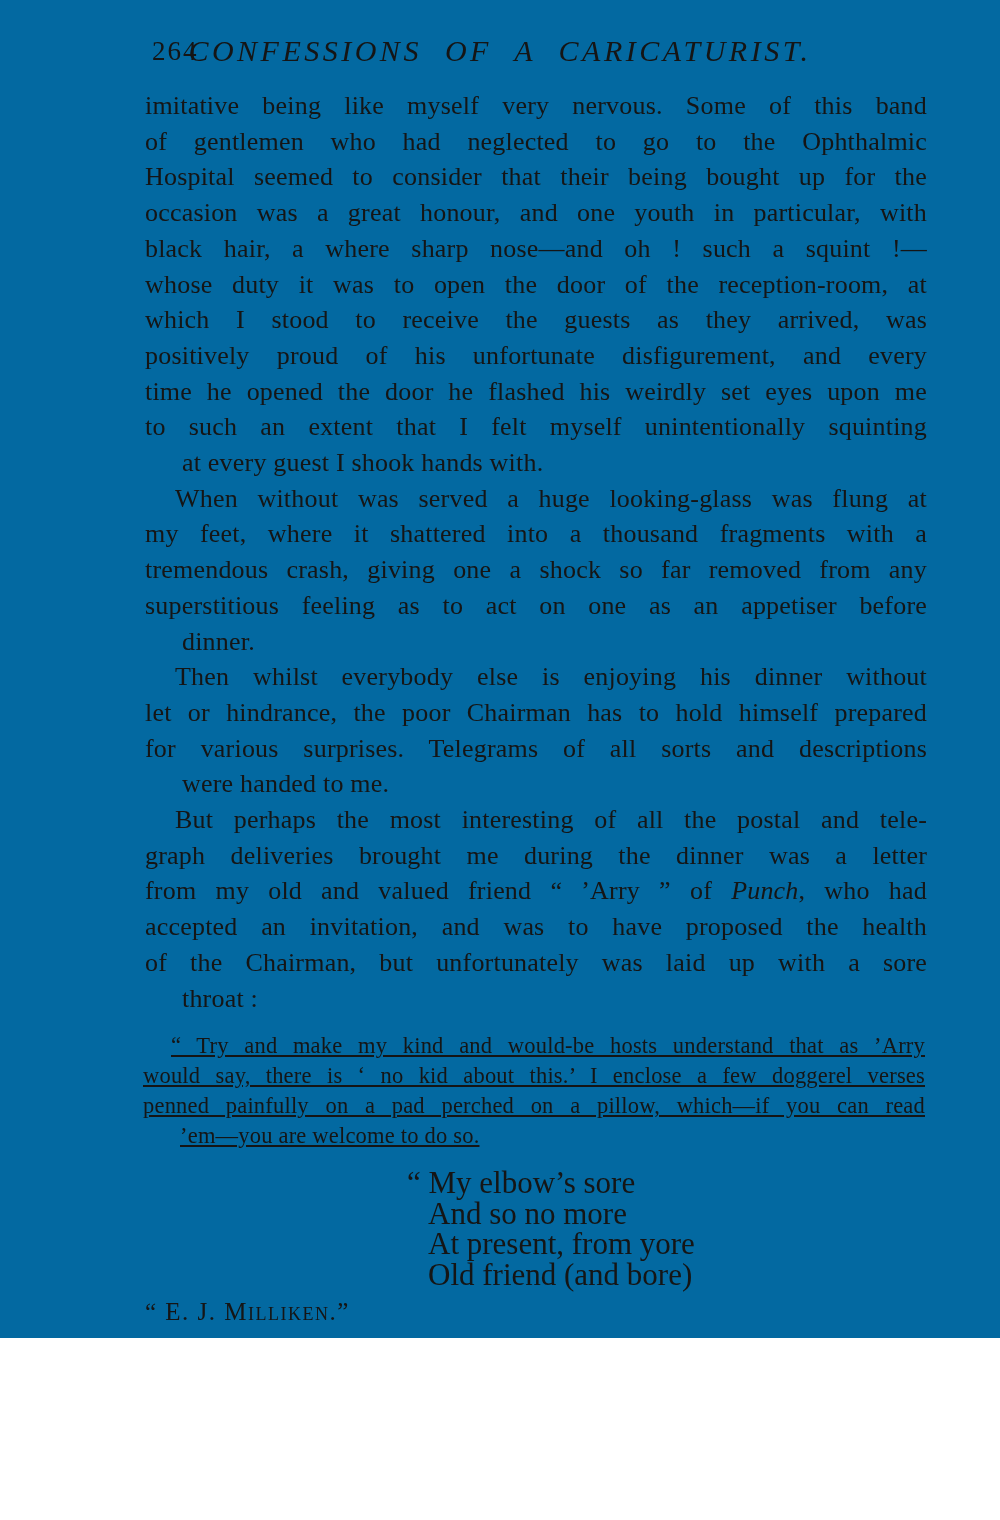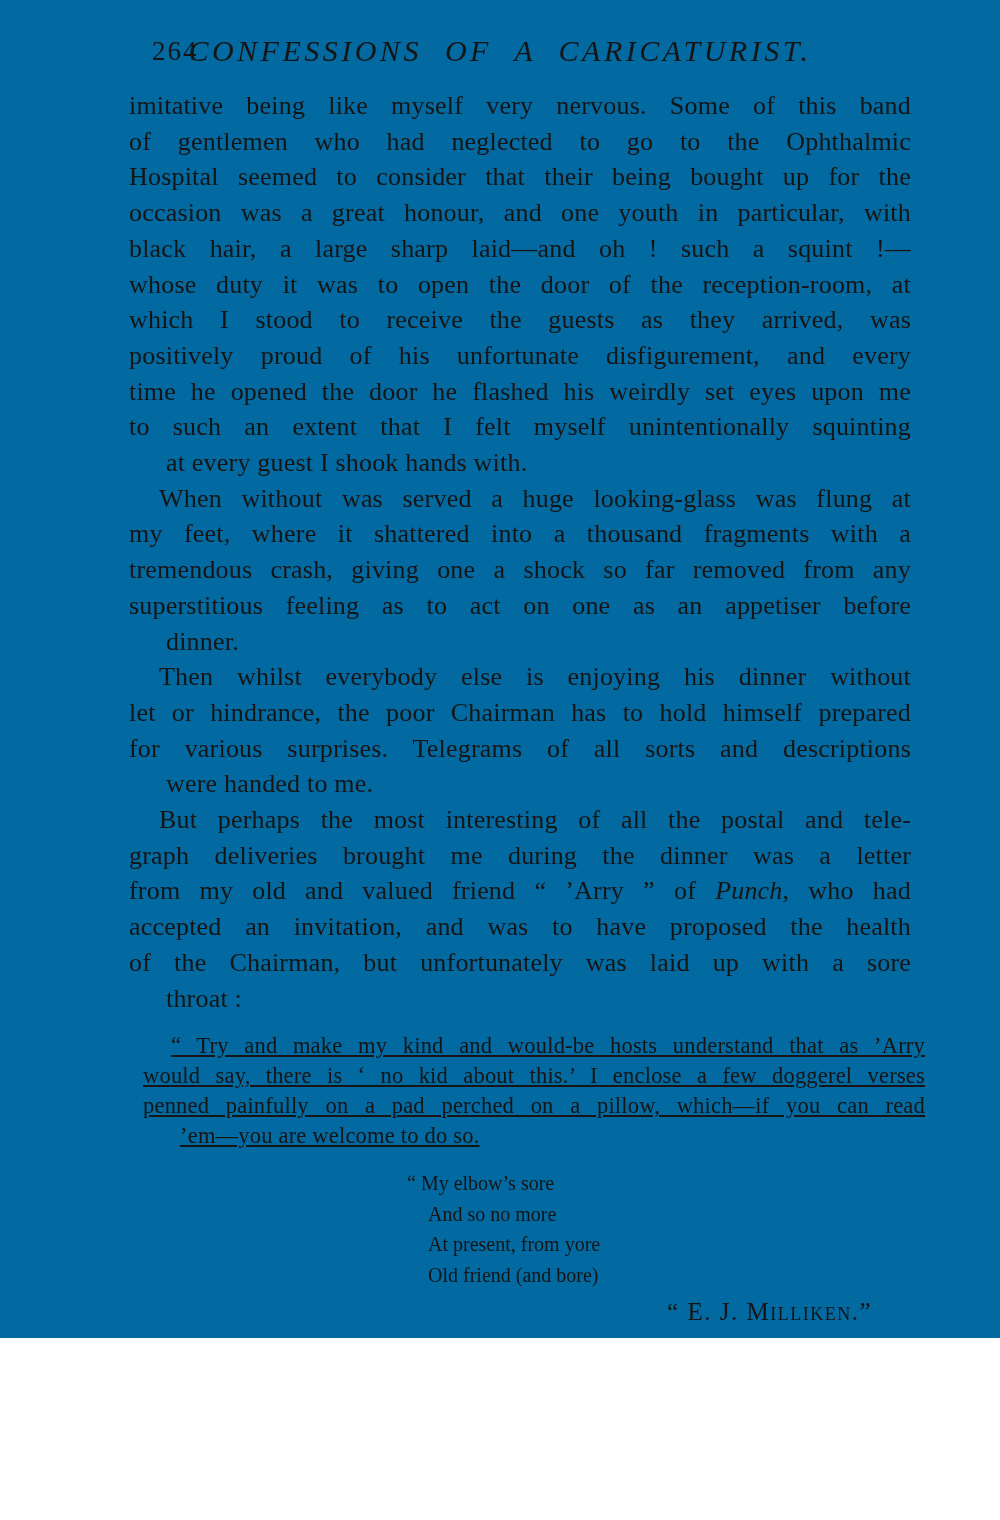--- a/index.html
+++ b/index.html
@@ -19,48 +19,48 @@
   }
   .running-title{
     text-align:center;
     font-style:italic;
     font-size:30px;
     letter-spacing:3.5px;
     word-spacing:12px;
   }
   
   .body-block{
-    position:absolute;top:88px;left:129px;width:782px;
+    position:absolute;top:88px;left:145px;width:782px;
     font-size:26px;line-height:35.7px;
     letter-spacing:0.2px;
   }
   .bl{min-height:35.7px;}
   .j{text-align:justify;text-align-last:justify;}
   .end{text-align:left;text-align-last:left;margin-left:37px;}
   .ind{text-indent:30px;}
   .it{font-style:italic;}
   
   .quote-block{
     position:absolute;top:1031px;left:143px;width:782px;
     font-size:22.5px;line-height:30px;
     letter-spacing:0.2px;
   }
   .quote-block .bl{min-height:30px;text-decoration:underline;}
   .quote-block .ind{text-indent:28px;}
   
   .verse-block{
     position:absolute;top:1168px;left:407px;
-    font-size:20px;line-height:30.5px;
+    font-size:31px;line-height:30.5px;
   }
   .verse-line{padding-left:21px;}
   .verse-line.first{padding-left:0;}
   
   .signature{
     position:absolute;top:1298px;left:145px;width:727px;
-    text-align:right;
+    text-align:left;
     font-size:25px;
     font-variant:small-caps;
     letter-spacing:1.5px;
   }
 </style>
 </head>
 <body>
 
 <div class="page">
 
@@ -68,21 +68,21 @@
     <span class="pagenum">264</span>
     <div class="running-title">CONFESSIONS OF A CARICATURIST.</div>
   </div>
 
   <div class="body-block">
 
     <div class="bl j">imitative being like myself very nervous.  Some of this band</div>
     <div class="bl j">of gentlemen who had neglected to go to the Ophthalmic</div>
     <div class="bl j">Hospital seemed to consider that their being bought up for the</div>
     <div class="bl j">occasion was a great honour, and one youth in particular, with</div>
-    <div class="bl j">black hair, a large sharp laid—and oh ! such a squint !—</div>
+    <div class="bl j">black hair, a where sharp nose—and oh ! such a squint !—</div>
     <div class="bl j">whose duty it was to open the door of the reception-room, at</div>
     <div class="bl j">which I stood to receive the guests as they arrived, was</div>
     <div class="bl j">positively proud of his unfortunate disfigurement, and every</div>
     <div class="bl j">time he opened the door he flashed his weirdly set eyes upon me</div>
     <div class="bl j">to such an extent that I felt myself unintentionally squinting</div>
     <div class="bl end">at every guest I shook hands with.</div>
 
     <div class="bl j ind">When without was served a huge looking-glass was flung at</div>
     <div class="bl j">my feet, where it shattered into a thousand fragments with a</div>
     <div class="bl j">tremendous crash, giving one a shock so far removed from any</div>

